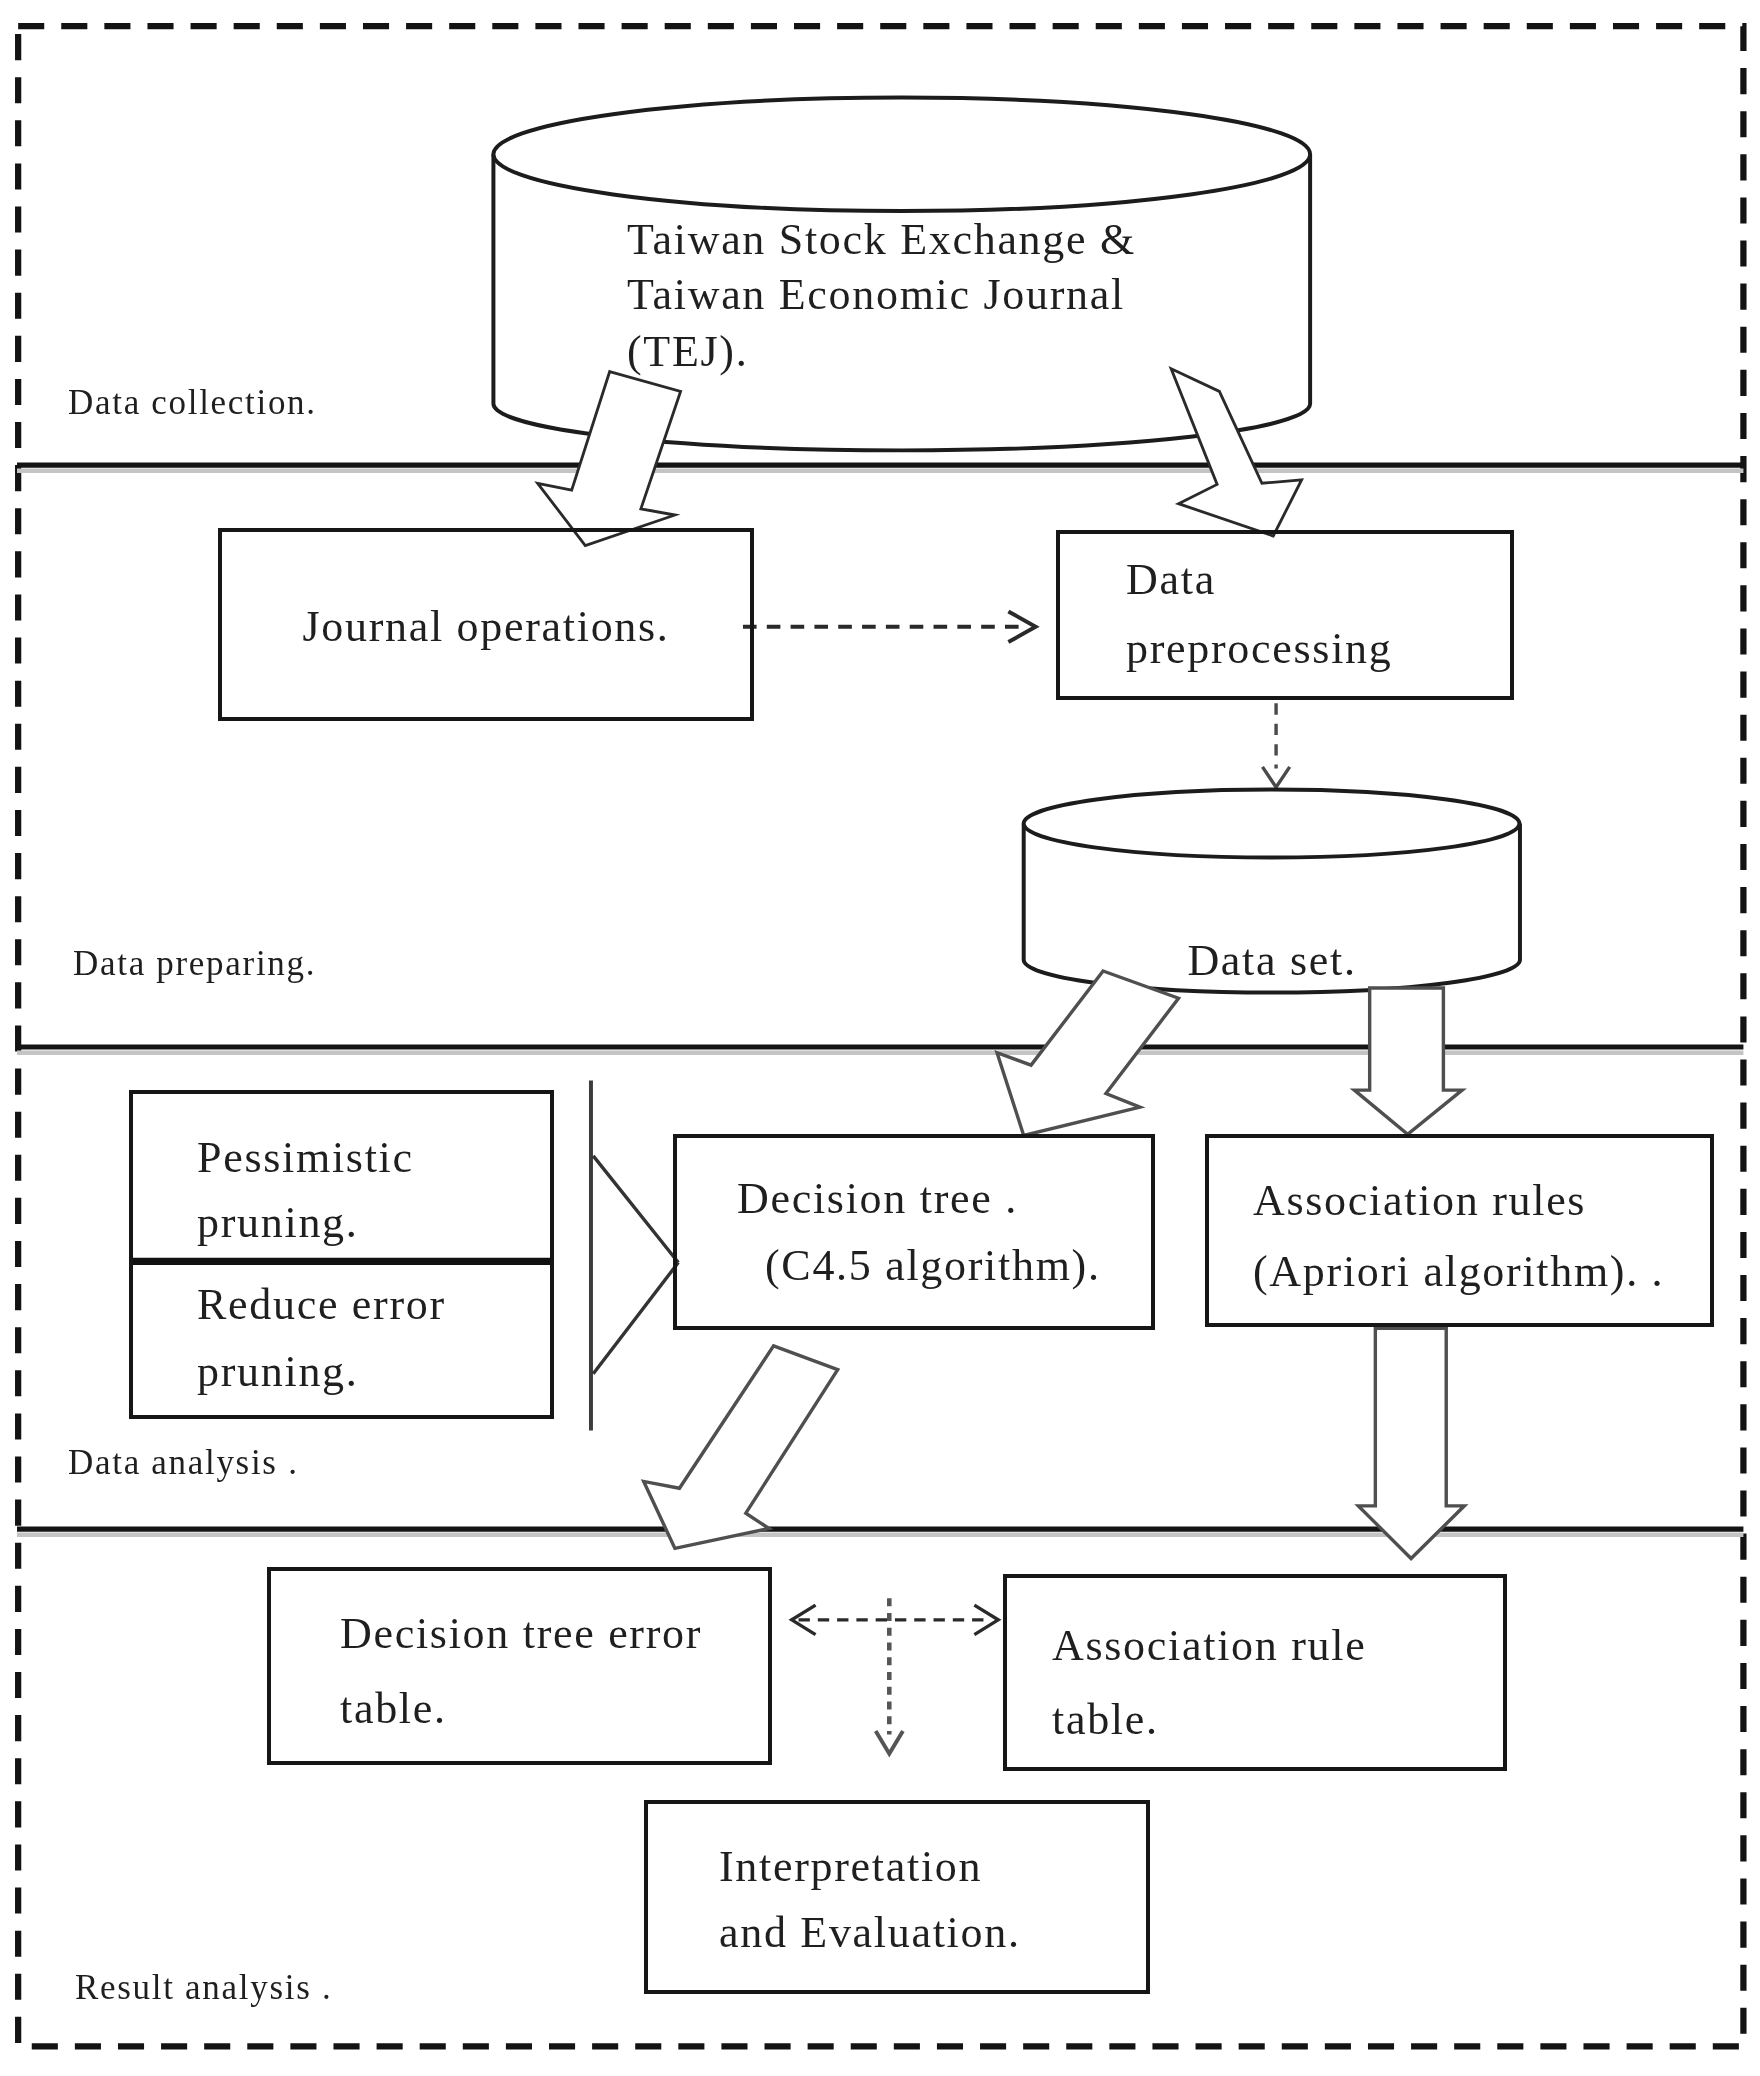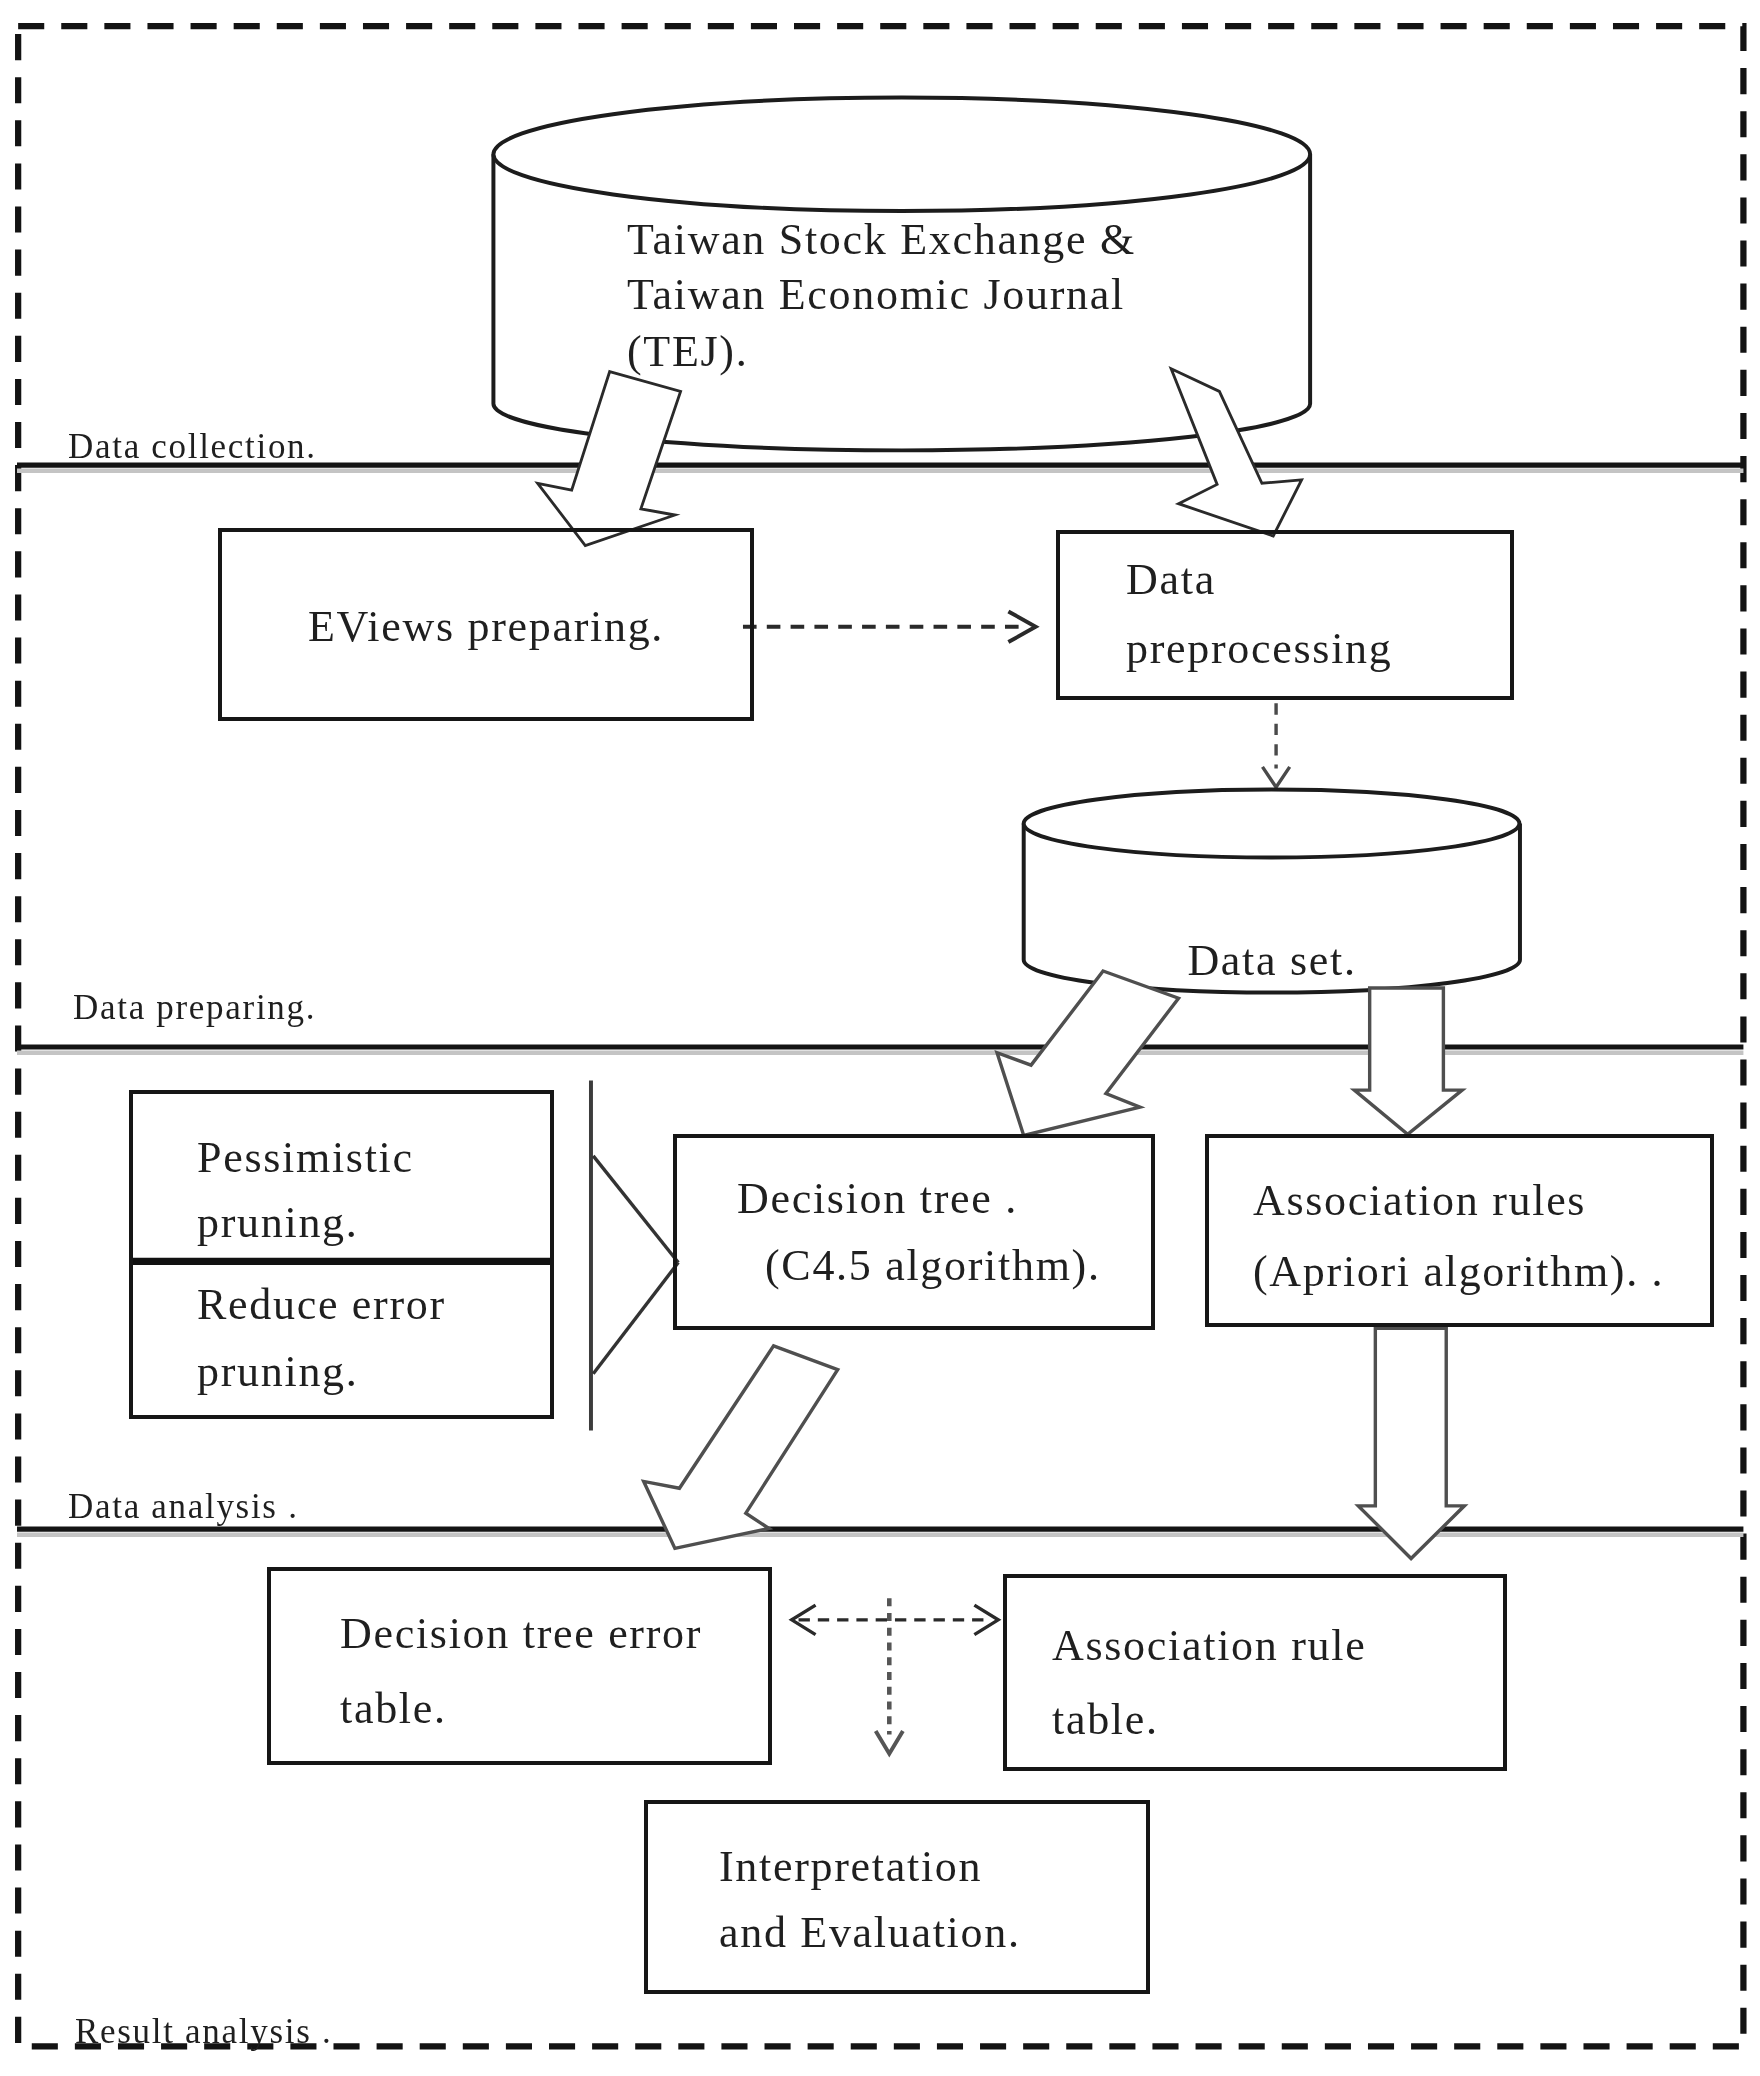--- a/index.html
+++ b/index.html
@@ -26,21 +26,20 @@
     letter-spacing:1.7px;
     line-height:1;
   }
   .t.center{text-align:center;}
   .seclabel{
     position:absolute;z-index:4;
     transform:translateY(-50%);
     white-space:nowrap;
     font-size:35px;
     letter-spacing:1.7px;
-    margin-top:44px;
   }
 </style>
 </head>
 <body>
 
 <div id="stage">
 
   <svg id="geom" width="1761" height="2077" viewBox="0 0 3105 3662">
 
     <rect x="32" y="46" width="3042" height="3562" fill="none" stroke="#131313" stroke-width="11" stroke-dasharray="46 30"></rect>
@@ -101,21 +100,21 @@
 
   <div class="seclabel" style="left:68px;top:403px;">Data collection.</div>
   <div class="seclabel" style="left:73px;top:964px;">Data preparing.</div>
   <div class="seclabel" style="left:68px;top:1463px;">Data analysis .</div>
   <div class="seclabel" style="left:75px;top:1988px;">Result analysis .</div>
 
   <div class="t" style="left:627px;top:240px;">Taiwan Stock Exchange &amp;</div>
   <div class="t" style="left:627px;top:295px;">Taiwan Economic Journal</div>
   <div class="t" style="left:627px;top:352px;">(TEJ).</div>
 
-  <div class="t center" style="left:218px;top:627px;width:536px;">EViews preparing.</div>
+  <div class="t center" style="left:218px;top:627px;width:536px;">Journal operations.</div>
 
   <div class="t" style="left:1126px;top:580px;">Data</div>
   <div class="t" style="left:1126px;top:649px;text-align:center;">preprocessing</div>
 
   <div class="t center" style="left:1024px;top:961px;width:496px;">Data set.</div>
 
   <div class="t" style="left:197px;top:1158px;text-align:center;">Pessimistic</div>
   <div class="t" style="left:197px;top:1223px;">pruning.</div>
   <div class="t" style="left:197px;top:1305px;font-family:Liberation Serif, serif;">Reduce error</div>
   <div class="t" style="left:197px;top:1372px;">pruning.</div>

